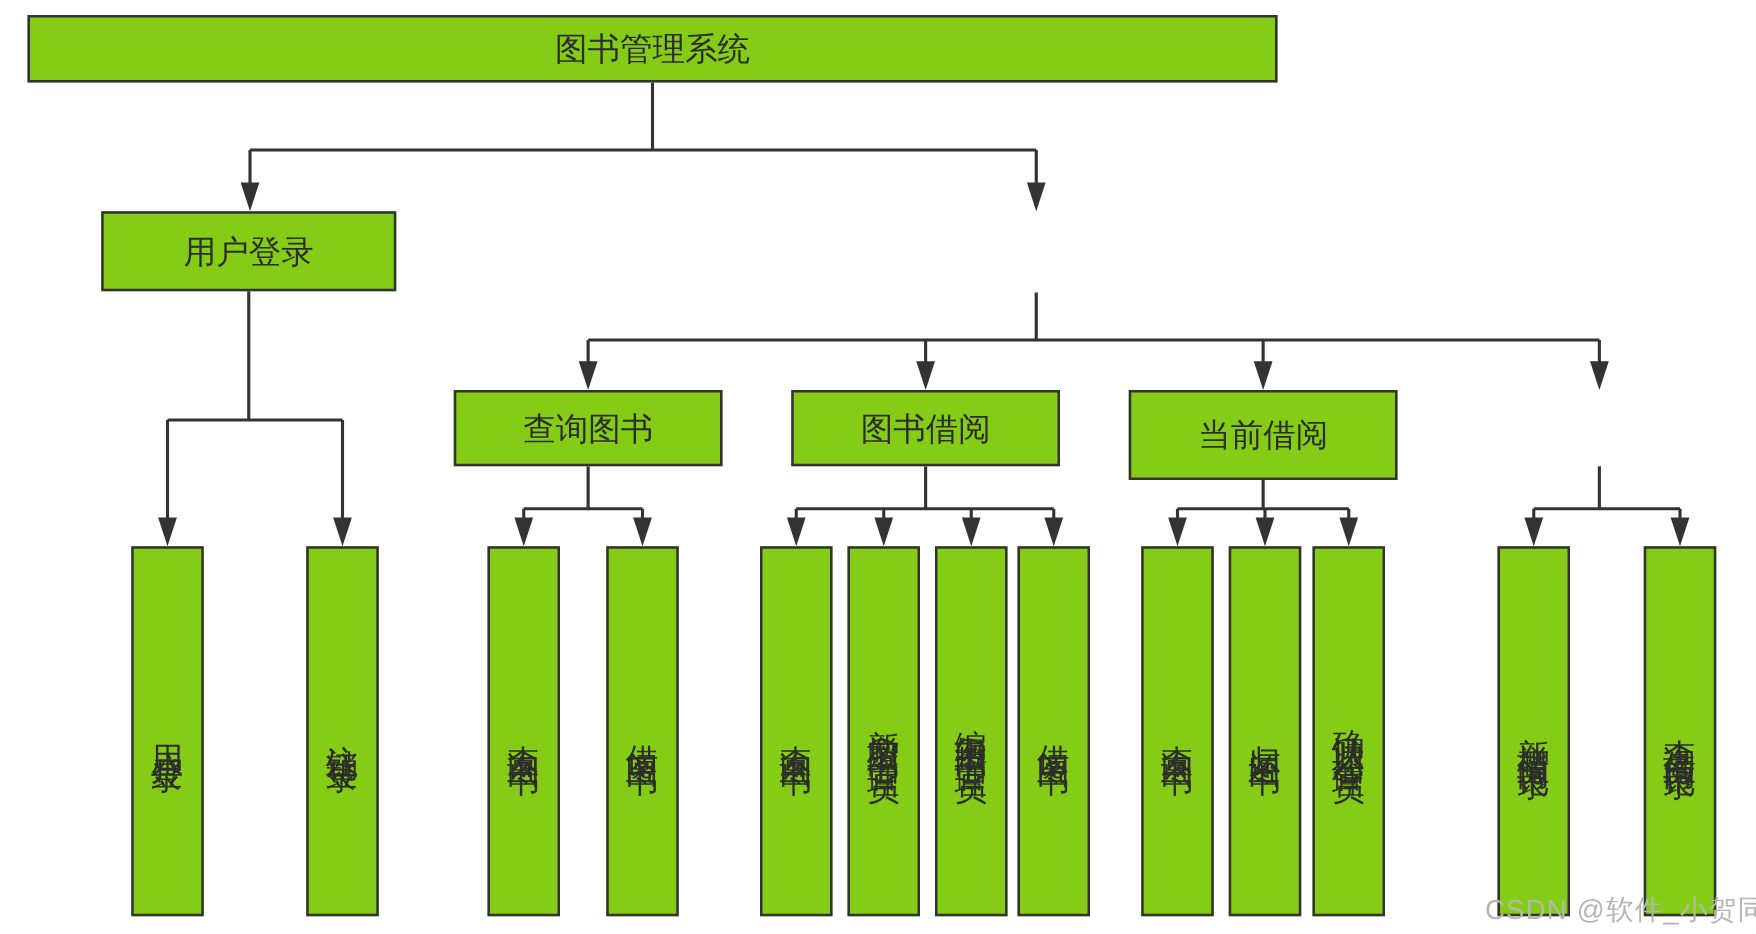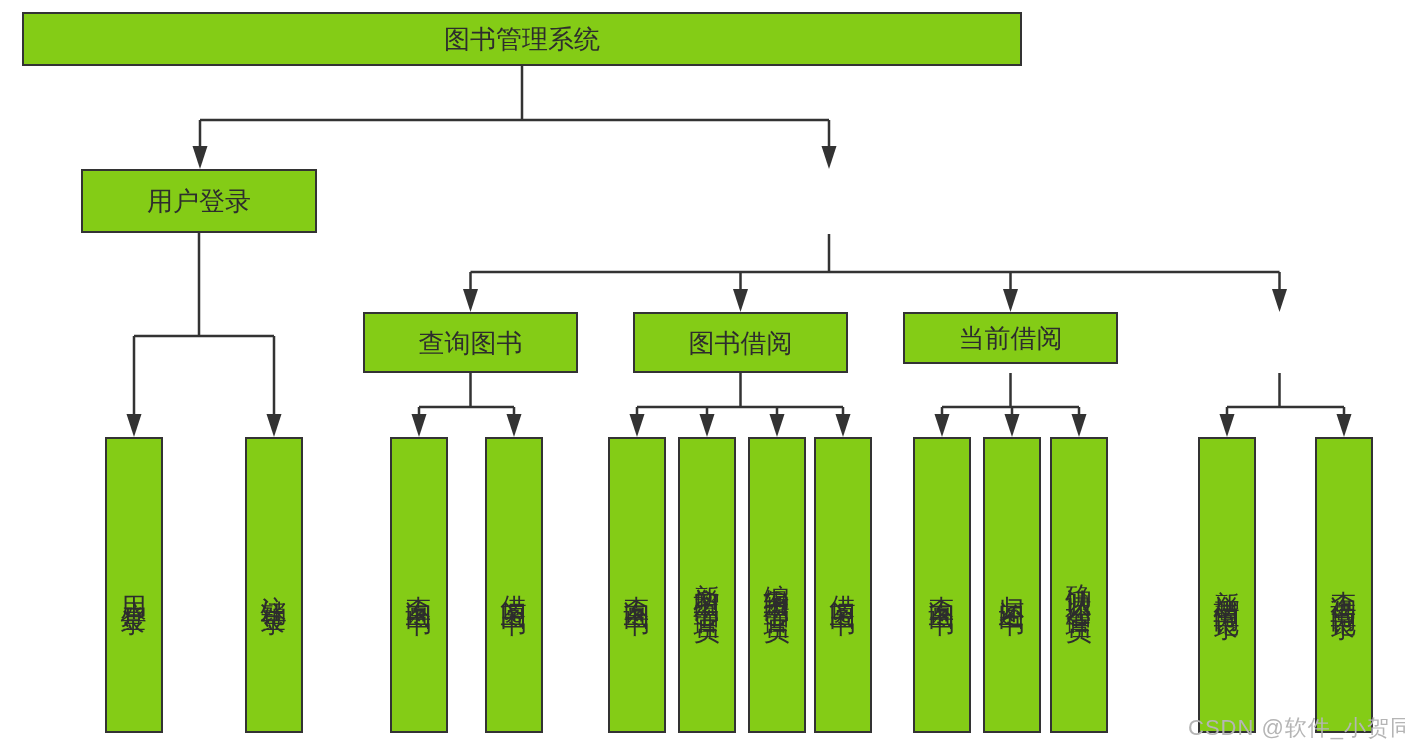--- a/index.html
+++ b/index.html
@@ -99,21 +99,21 @@
       <polygon points="1336.5,414 1351.5,414 1344,437"></polygon>
     </g>
   </svg>
 
   <div class="node root" style="left:22px; top:12px; width:1000px; height:54px;">图书管理系统</div>
 
   <div class="node" style="left:81px; top:169px; width:236px; height:64px;">用户登录</div>
 
   <div class="node" style="left:363px; top:312px; width:215px; height:61px;">查询图书</div>
   <div class="node" style="left:633px; top:312px; width:215px; height:61px;">图书借阅</div>
-  <div class="node" style="left:903px; top:312px; width:215px; height:52px;">当前借阅</div>
+  <div class="node" style="left:903px; top:312px; width:215px; height:72px;">当前借阅</div>
 
   <div class="node leaf" style="left:105px;">
     <span>用户登录</span>
   </div>
   <div class="node leaf" style="left:245px;">
     <span>注销登录</span>
   </div>
 
   <div class="node leaf" style="left:390px;">
     <span>查询图书</span>

